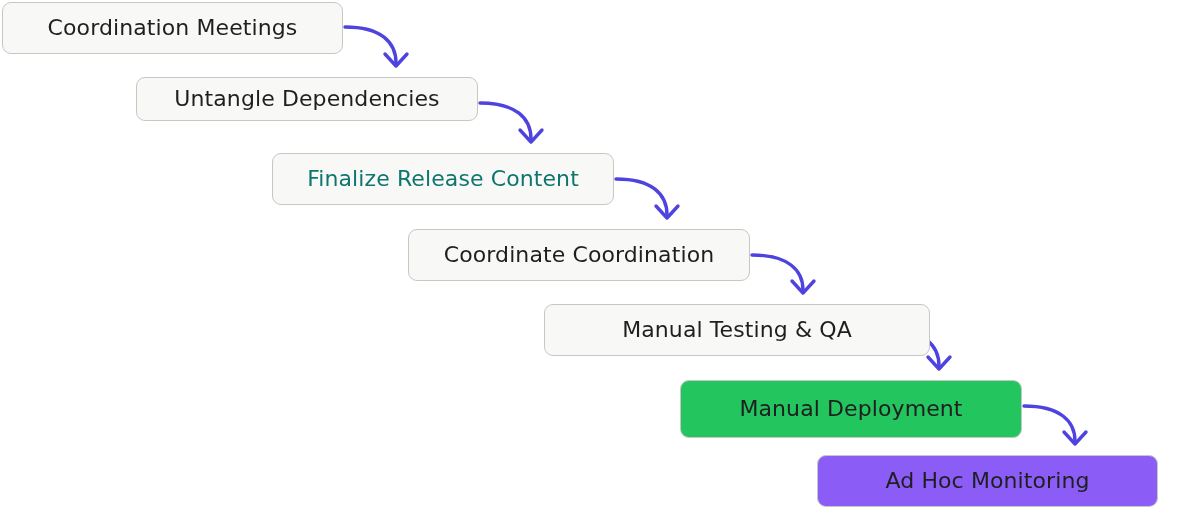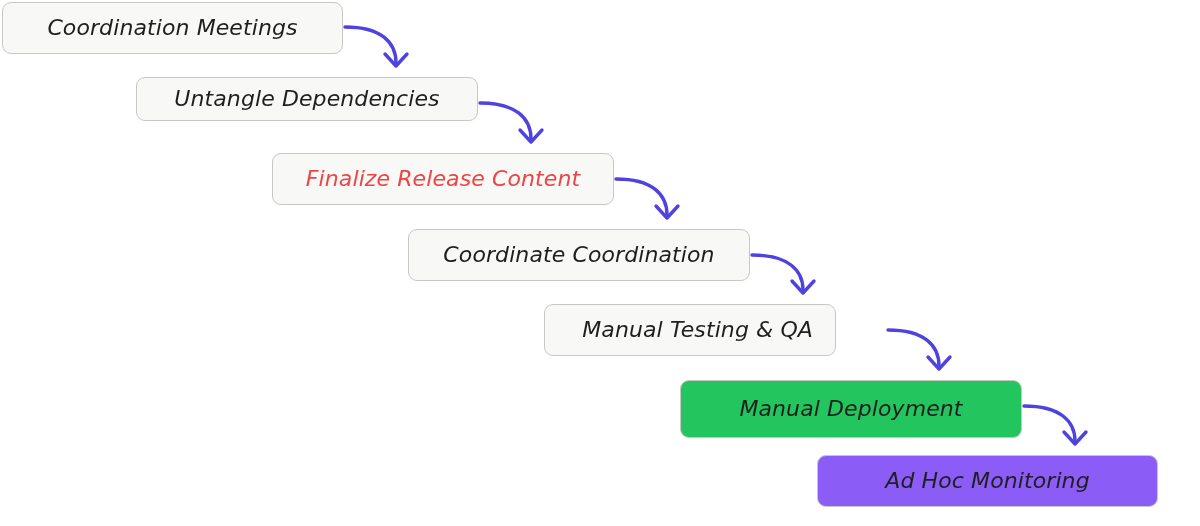--- a/index.html
+++ b/index.html
@@ -37,21 +37,20 @@
     padding: 0 22px;
     color: #1f1f1f;
     font-size: 22px;
     font-weight: 400;
     letter-spacing: 0.1px;
     white-space: nowrap;
     line-height: 1;
   }
   .node-label {
     display: block;
-    font-style: italic;
   }
 </style>
 </head>
 <body>
 
 <div id="diagram-canvas">
 
   <svg id="edge-layer" viewBox="0 0 1200 526" xmlns="http://www.w3.org/2000/svg">
     <g id="edges-group" fill="none" stroke-linecap="round" stroke-linejoin="round">
         <path d="M 345 27 C 381 27 396 42 396 63" stroke="#4f43e0" stroke-width="3.4"></path>
@@ -71,27 +70,27 @@
       </g>
   </svg>
 
   <div id="nodes-layer">
       <div class="flow-node" style="left: 2px; top: 2px; width: 341px; height: 52px; background: rgb(248, 248, 247); border-color: rgb(201, 199, 196); color: rgb(31, 31, 31); border-radius: 9px; font-size: 22px;">
         <span class="node-label">Coordination Meetings</span>
       </div>
       <div class="flow-node" style="left: 136px; top: 77px; width: 342px; height: 44px; background: rgb(248, 248, 247); border-color: rgb(201, 199, 196); color: rgb(31, 31, 31); border-radius: 9px; font-size: 22px;">
         <span class="node-label">Untangle Dependencies</span>
       </div>
-      <div class="flow-node" style="left: 272px; top: 153px; width: 342px; height: 52px; background: rgb(248, 248, 247); border-color: rgb(201, 199, 196); color: #ef4444; border-radius: 9px; font-size: 22px;">
+      <div class="flow-node" style="left: 272px; top: 153px; width: 342px; height: 52px; background: rgb(248, 248, 247); border-color: rgb(201, 199, 196); color: #0f766e; border-radius: 9px; font-size: 22px;">
         <span class="node-label">Finalize Release Content</span>
       </div>
       <div class="flow-node" style="left: 408px; top: 229px; width: 342px; height: 52px; background: rgb(248, 248, 247); border-color: rgb(201, 199, 196); color: rgb(31, 31, 31); border-radius: 9px; font-size: 22px;">
         <span class="node-label">Coordinate Coordination</span>
       </div>
-      <div class="flow-node" style="left: 544px; top: 304px; width: 292px; height: 52px; background: rgb(248, 248, 247); border-color: rgb(201, 199, 196); color: rgb(31, 31, 31); border-radius: 9px; font-size: 22px; justify-content: flex-end;">
+      <div class="flow-node" style="left: 544px; top: 304px; width: 386px; height: 52px; background: rgb(248, 248, 247); border-color: rgb(201, 199, 196); color: rgb(31, 31, 31); border-radius: 9px; font-size: 22px;">
         <span class="node-label">Manual Testing &amp; QA</span>
       </div>
       <div class="flow-node" style="left: 680px; top: 380px; width: 342px; height: 58px; background: #22c55e; border-color: rgb(201, 199, 196); color: rgb(31, 31, 31); border-radius: 9px; font-size: 22px;">
         <span class="node-label">Manual Deployment</span>
       </div>
       <div class="flow-node" style="left: 817px; top: 455px; width: 341px; height: 52px; background: #8b5cf6; border-color: rgb(201, 199, 196); color: rgb(31, 31, 31); border-radius: 9px; font-size: 22px;">
         <span class="node-label">Ad Hoc Monitoring</span>
       </div>
     </div>
 

